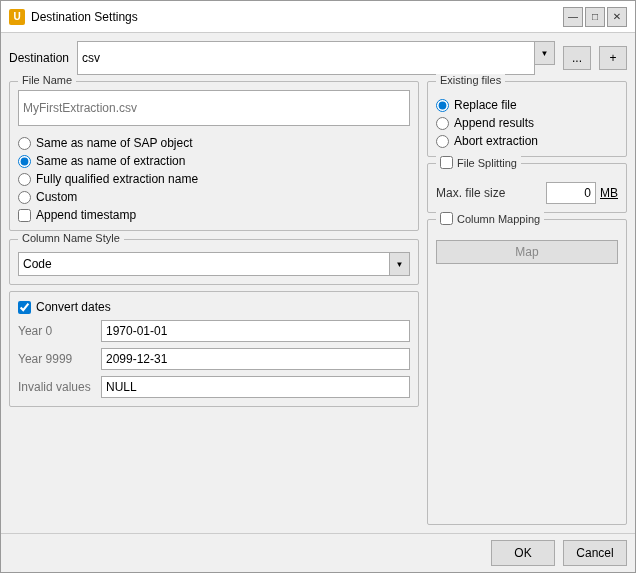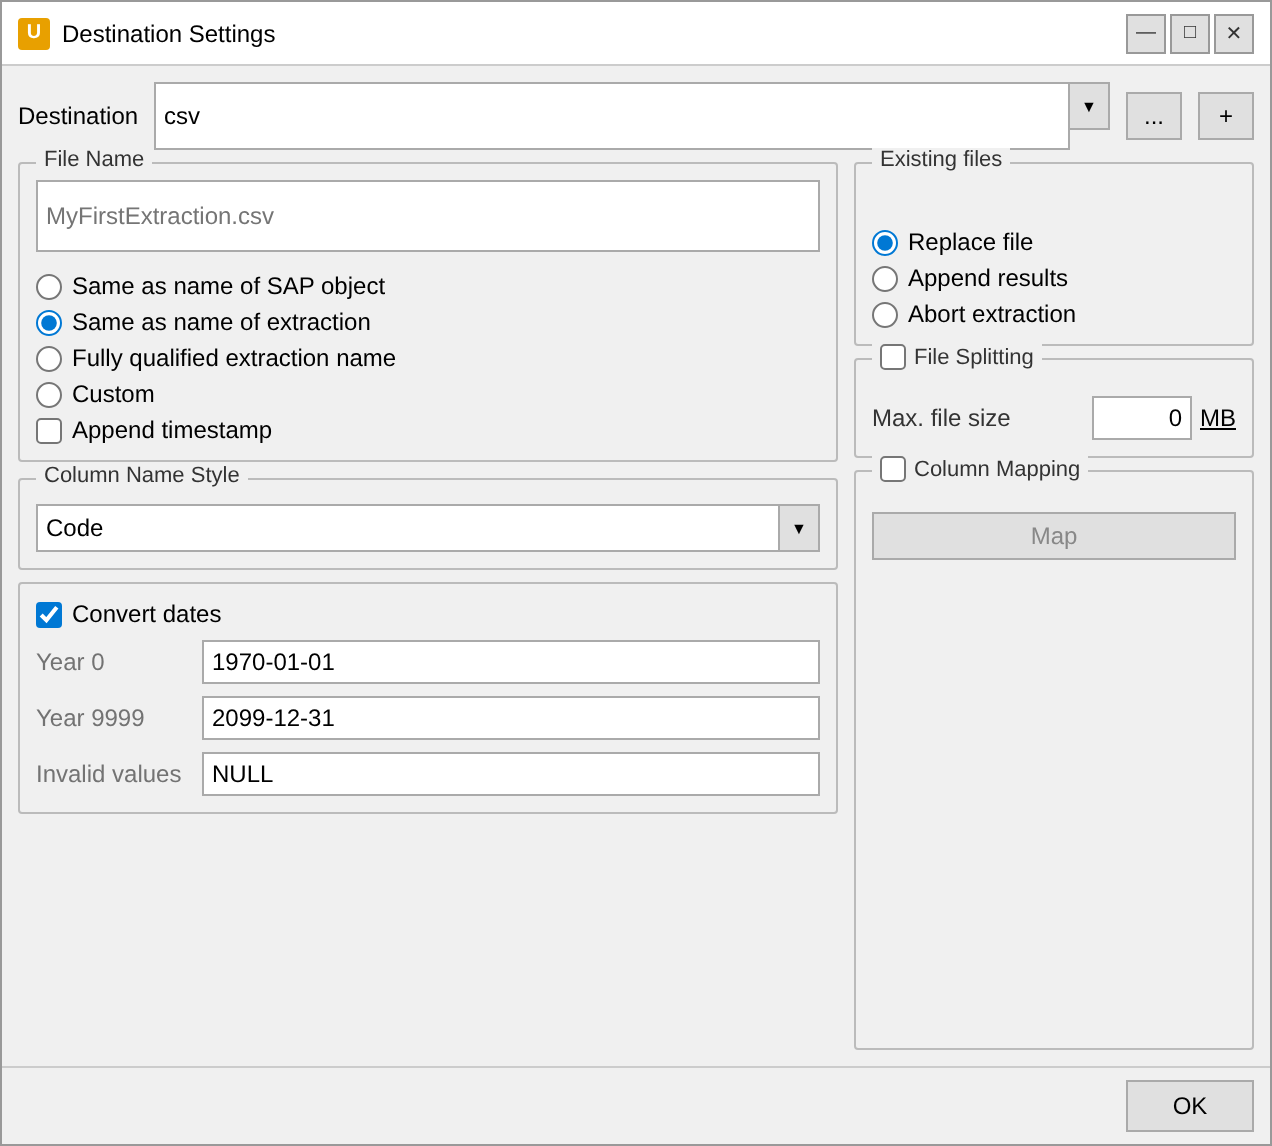--- a/index.html
+++ b/index.html
@@ -235,21 +235,21 @@
     }
     .date-input {
       flex: 1;
       height: 22px;
       border: 1px solid #aaa;
       background: white;
       padding: 0 4px;
       font-size: 12px;
     }
     .existing-files-group {
-      padding-top: 28px;
+      padding-top: 12px;
     }
     .file-splitting-group {
       padding-top: 12px;
     }
     .file-size-row {
       display: flex;
       align-items: center;
       gap: 4px;
       margin-top: 6px;
     }
@@ -441,14 +441,15 @@
             <span>Column Mapping</span>
           </div>
           <button class="map-btn">Map</button>
         </div>
       </div>
     </div>
   </div>
 
   <div class="footer">
     <button class="footer-btn">OK</button>
+    <button class="footer-btn">Cancel</button>
   </div>
 </div>
 
 </body></html>

